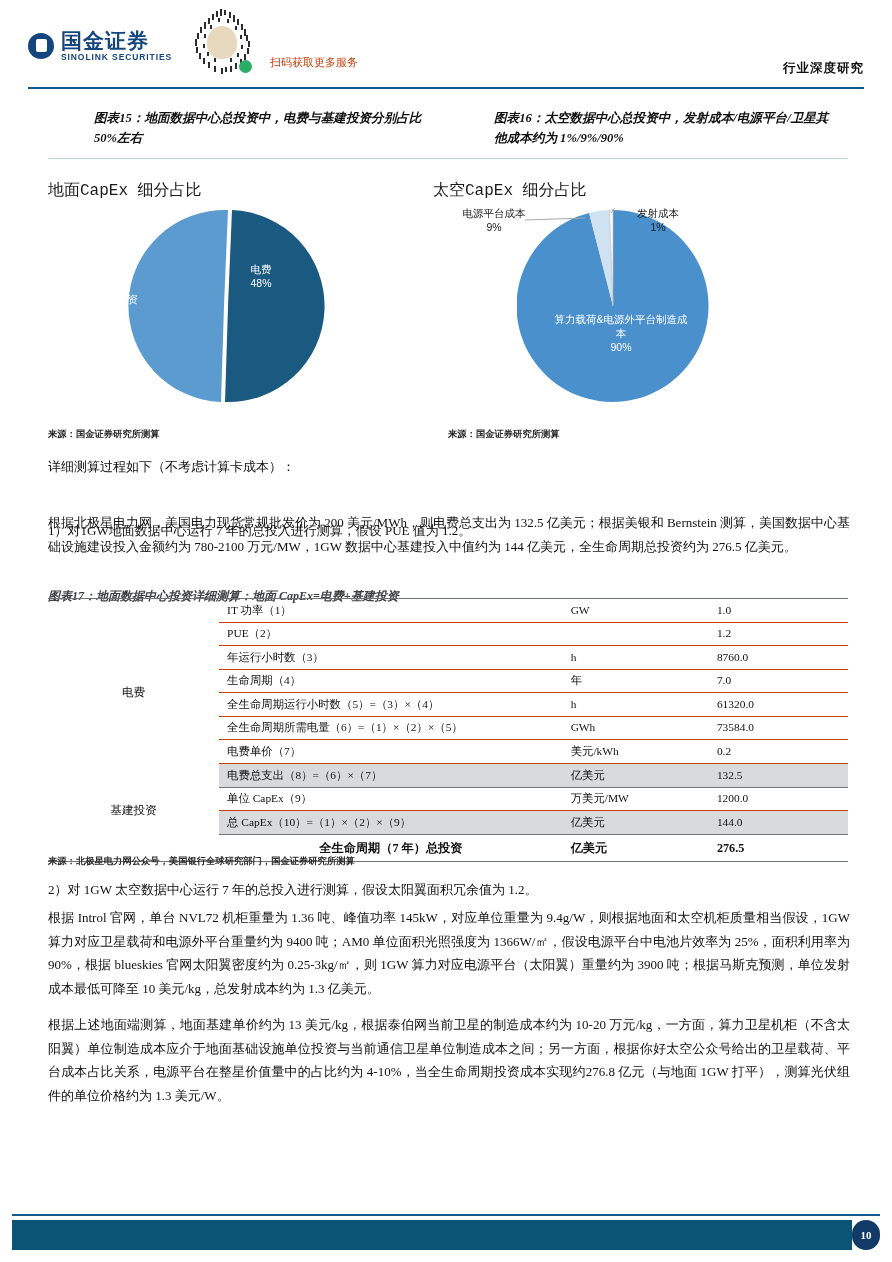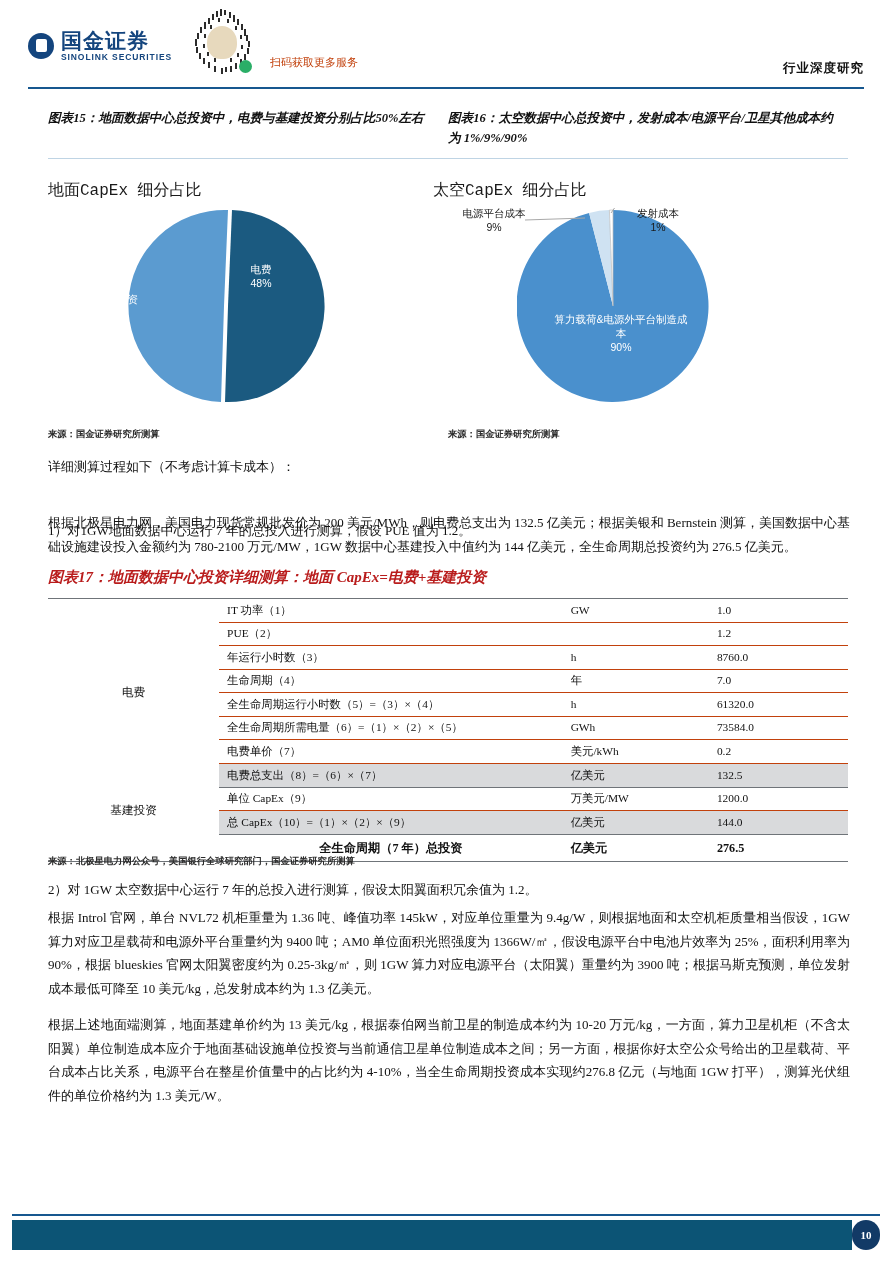--- a/index.html
+++ b/index.html
@@ -112,21 +112,21 @@
     background: #16578f;
   }
 
   
   .fig-row {
     position: absolute;
     left: 48px; top: 108px;
     width: 800px;
     display: flex;
   }
-  .fig-col { width: 400px; }
+  .fig-col { width: 400px; margin-left: 46px; }
   .fig-title {
     font-size: 12.6px;
     font-weight: bold;
     font-style: italic;
     line-height: 1.62;
     color: #111;
     padding-right: 14px;
   }
   .fig-underline {
     position: absolute;
@@ -192,25 +192,25 @@
   .t1 { top: 455px; }
   .t2 { top: 483px; margin-top: 36px; }
   .t3 { top: 511px; }
   .t4 { top: 878px; }
   .t5 { top: 906px; }
   .t6 { top: 1013px; }
 
   
   .fig17-title {
     position: absolute;
-    left: 48px; top: 568px;
-    font-size: 15px;
+    left: 48px; top: 588px;
+    font-size: 12px;
     font-weight: bold;
     font-style: italic;
-    color: #b91c1c;
+    color: #404040;
   }
   .tbl {
     position: absolute;
     left: 48px; top: 598px;
     width: 800px;
     border-collapse: collapse;
     font-size: 11.4px;
     color: #111;
   }
   .tbl td {

